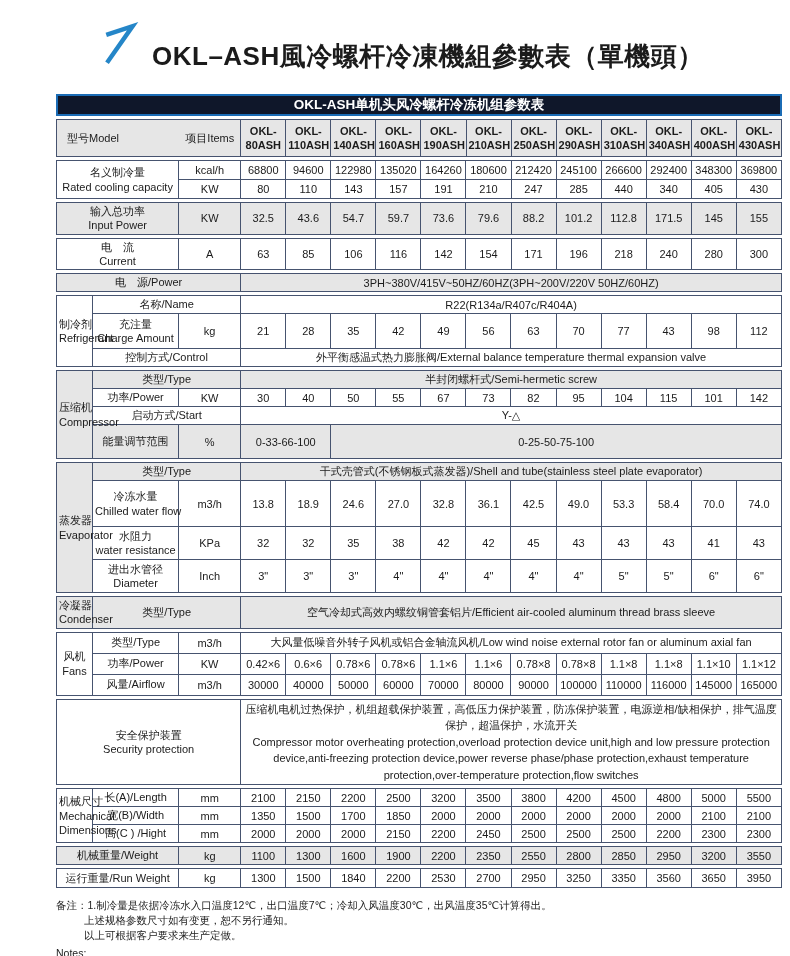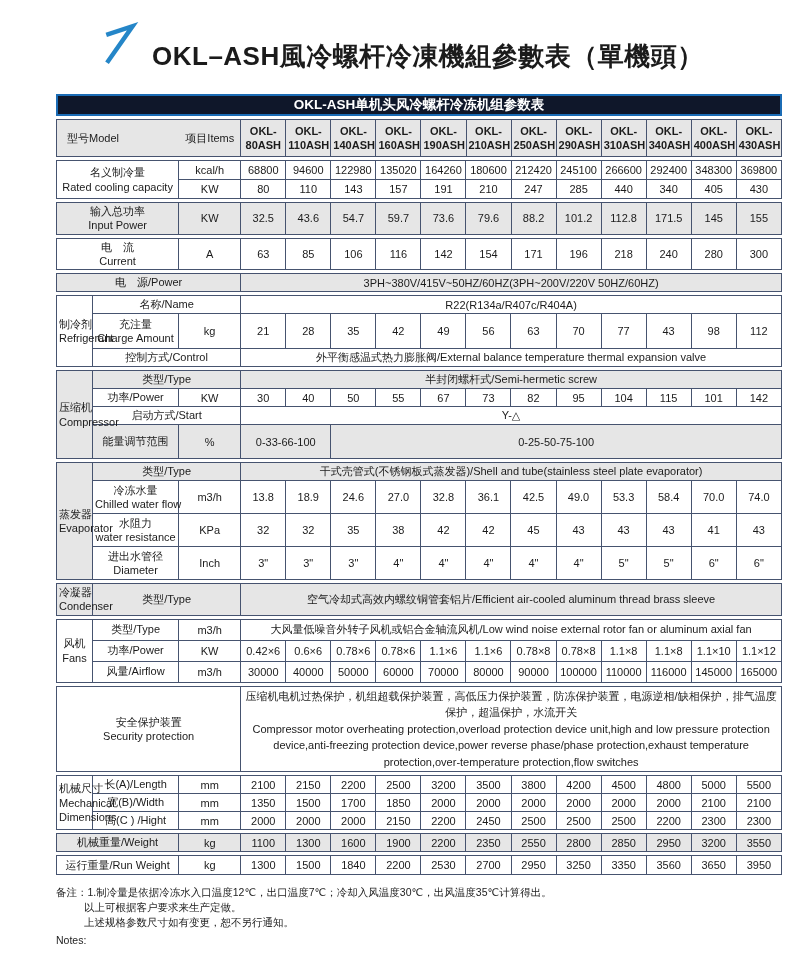--- a/index.html
+++ b/index.html
@@ -431,21 +431,21 @@
         </colgroup>
         <tbody>
           <tr class="shaded" style="height: 17px;">
             <td rowspan="4" class="grp">
               <div class="ln">蒸发器</div>
               <div class="ln">Evaporator</div>
             </td>
             <td colspan="2" class="lab">类型/Type</td>
             <td colspan="12" class="m">干式壳管式(不锈钢板式蒸发器)/Shell and tube(stainless steel plate evaporator)</td>
           </tr>
-          <tr style="height: 33px; margin-left: 36px;">
+          <tr style="height: 46px; margin-left: 36px;">
             <td class="lab">
               <div class="ln">冷冻水量</div>
               <div class="ln">Chilled water flow</div>
             </td>
             <td>m3/h</td>
             <td>13.8</td>
             <td>18.9</td>
             <td>24.6</td>
             <td>27.0</td>
             <td>32.8</td>
@@ -764,20 +764,20 @@
             <td>3950</td>
           </tr>
         </tbody>
       </table>
     </div>
 </div>
 
 <div class="notes">
   <div class="notes-zh">
     <div class="note-line">备注：1.制冷量是依据冷冻水入口温度12℃，出口温度7℃；冷却入风温度30℃，出风温度35℃计算得出。</div>
+    <div class="note-line indent">上述规格参数尺寸如有变更，恕不另行通知。</div>
     <div class="note-line indent">以上可根据客户要求来生产定做。</div>
-    <div class="note-line indent">上述规格参数尺寸如有变更，恕不另行通知。</div>
   </div>
   <div class="notes-en">
     <div class="note-line">Notes:</div>
 
   </div>
 </div>
 
 </body></html>

